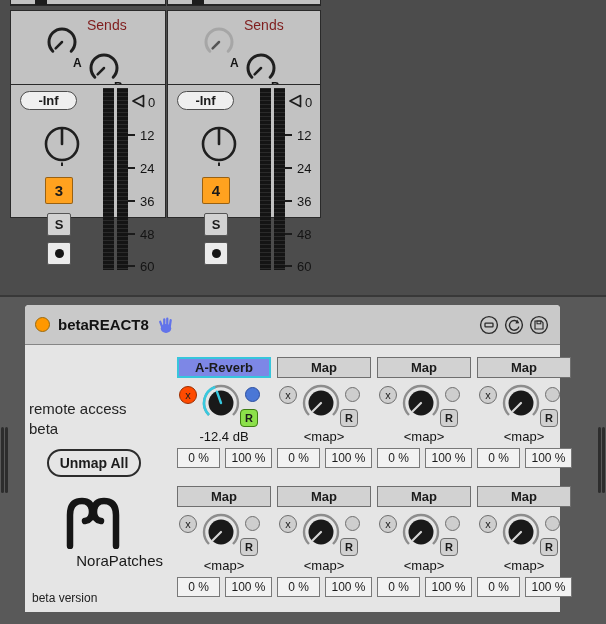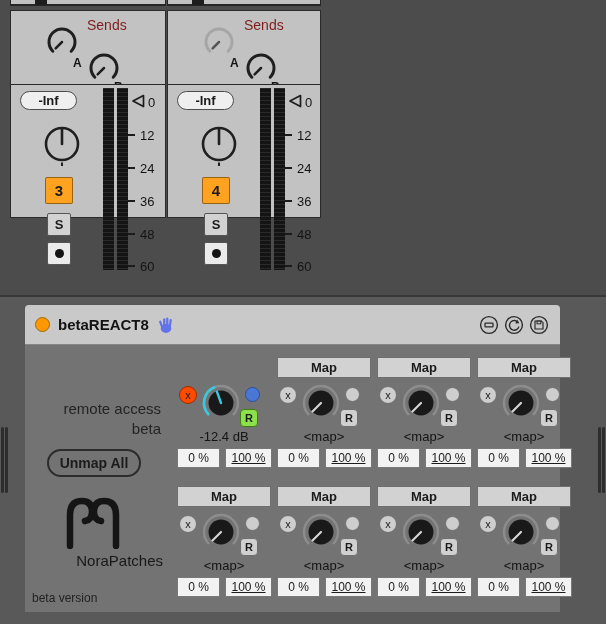--- a/index.html
+++ b/index.html
@@ -31,32 +31,32 @@
   .s-btn{position:absolute;left:36px;top:128px;width:24px;height:23px;background:#d2d2d2;border:1px solid #565656;
         border-radius:2px;font-size:13px;font-weight:bold;color:#1a1a1a;display:flex;align-items:center;justify-content:center;}
   .rec-btn{position:absolute;left:36px;top:157px;width:24px;height:23px;background:#ebebeb;border:1px solid #565656;
         border-radius:2px;display:flex;align-items:center;justify-content:center;}
   .rec-dot{width:9px;height:9px;border-radius:50%;background:#151515;}
 
   
   .device-zone{position:absolute;left:0;top:295px;width:606px;height:329px;background:#595959;border-top:2px solid #383838;}
   .edge-handle{position:absolute;top:130px;width:9px;height:66px;}
   .edge-handle .eb{position:absolute;top:0;width:3px;height:100%;background:#2d2d2d;border-radius:2px;}
-  .panel{position:absolute;left:25px;top:8px;width:535px;height:307px;background:#737373;border-radius:4px 4px 0 0;}
+  .panel{position:absolute;left:25px;top:8px;width:535px;height:307px;background:#e5e5e5;border-radius:4px 4px 0 0;}
   .titlebar{position:absolute;left:0;top:0;width:100%;height:40px;background:#c9c9c9;border-bottom:1px solid #858585;
         border-radius:4px 4px 0 0;display:flex;align-items:center;padding:0 10px;gap:8px;}
   .led{width:15px;height:15px;border-radius:50%;background:#ff9800;border:1px solid #9a6a10;}
   .dev-title{font-size:15px;font-weight:bold;color:#131313;}
   .tb-icons{margin-left:auto;display:flex;gap:3px;align-items:center;}
   .pbody{position:absolute;left:0;top:40px;width:100%;height:267px;}
 
   
   .logo-react{position:absolute;left:4px;top:5px;width:132px;text-align:center;font-family:"DejaVu Serif",serif;
         font-size:34px;letter-spacing:2px;color:#242424;}
-  .tagline{position:absolute;left:4px;top:54px;width:132px;text-align:right;font-size:15px;color:#242424;line-height:1.3;}
+  .tagline{position:absolute;left:4px;top:54px;width:132px;text-align:left;font-size:15px;color:#242424;line-height:1.3;}
   .unmap{position:absolute;left:22px;top:104px;width:94px;height:28px;border:2px solid #2c2c2c;border-radius:15px;
         background:transparent;font-size:14px;font-weight:600;color:#1c1c1c;display:flex;align-items:center;justify-content:center;}
   .np-logo{position:absolute;left:33px;top:148px;}
   .np-name{position:absolute;left:0;top:207px;width:138px;text-align:right;font-size:15px;color:#181818;}
   .beta{position:absolute;left:7px;top:246px;font-size:12px;color:#222;}
 
   
   .slot{position:absolute;width:97px;height:113px;}
   .map-btn{position:absolute;left:0;top:0;width:94px;height:21px;background:#d2d2d2;border:1px solid #6f6f6f;
         font-size:13px;font-weight:bold;color:#1b1b1b;display:flex;align-items:center;justify-content:center;}
@@ -68,21 +68,21 @@
   .dot{position:absolute;left:68px;top:30px;width:15px;height:15px;border-radius:50%;background:#cecece;border:1px solid #6f6f6f;}
   .dot.on{background:#4a77d6;border-color:#2c4fa0;}
   .rbtn{position:absolute;left:63px;top:52px;width:18px;height:18px;border-radius:4px;background:#d0d0d0;border:1px solid #6f6f6f;
         font-size:11px;font-weight:bold;color:#1b1b1b;display:flex;align-items:center;justify-content:center;}
   .rbtn.on{background:#8ce04a;border-color:#3f7d14;}
   .slot-val{position:absolute;left:0;top:72px;width:94px;text-align:center;font-size:13px;color:#141414;}
   .pcts{position:absolute;left:0;top:91px;display:flex;gap:5px;}
   .pct{height:20px;background:#f2f2f2;border:1px solid #787878;font-size:12px;color:#1b1b1b;
         display:flex;align-items:center;justify-content:center;}
   .pct.min{width:43px;}
-  .pct.max{width:47px;text-decoration:underline;}
+  .pct.max{width:47px;}
 </style>
 </head>
 <body>
 
 <div class="screen">
 
   <div class="strip" style="left:10px;width:156px;">
     <div class="stub">
         <div class="stub-notch"></div>
       </div>
@@ -259,20 +259,21 @@
         <svg class="np-logo" width="70" height="56" viewBox="0 0 70 56">
           <g fill="none" stroke="#151515" stroke-width="6.5" stroke-linecap="round">
             <path d="M 12 53 L 12 22 Q 12 8 24 8 Q 34 8 34 19 Q 34 27 27 28"></path>
             <path d="M 58 53 L 58 22 Q 58 8 46 8 Q 36 8 36 19 Q 36 27 43 28"></path>
           </g>
         </svg>
         <div class="np-name">NoraPatches</div>
         <div class="beta">beta version</div>
 
         <div class="slot" style="left:152px;top:12px;">
+          <div class="map-btn mapped">A-Reverb</div>
           <div class="xbtn on">x</div>
           <div class="knob-wrap">
             <svg width="44" height="44" viewBox="0 0 44 44">
               <path d="M 9.98 34.02 A 17 17 0 1 1 34.02 34.02" fill="none" stroke="#8d8d8d" stroke-width="2.4"></path>
               <path d="M 9.98 34.02 A 17 17 0 0 1 16.19 6.03" fill="none" stroke="#38c9df" stroke-width="2.6"></path>
               <circle cx="22" cy="22" r="12.5" fill="#191919"></circle>
               <line x1="22" y1="22" x2="17.9" y2="10.7" stroke="#38c9df" stroke-width="2.4" stroke-linecap="round"></line>
             </svg>
           </div>
           <div class="dot on"></div>

